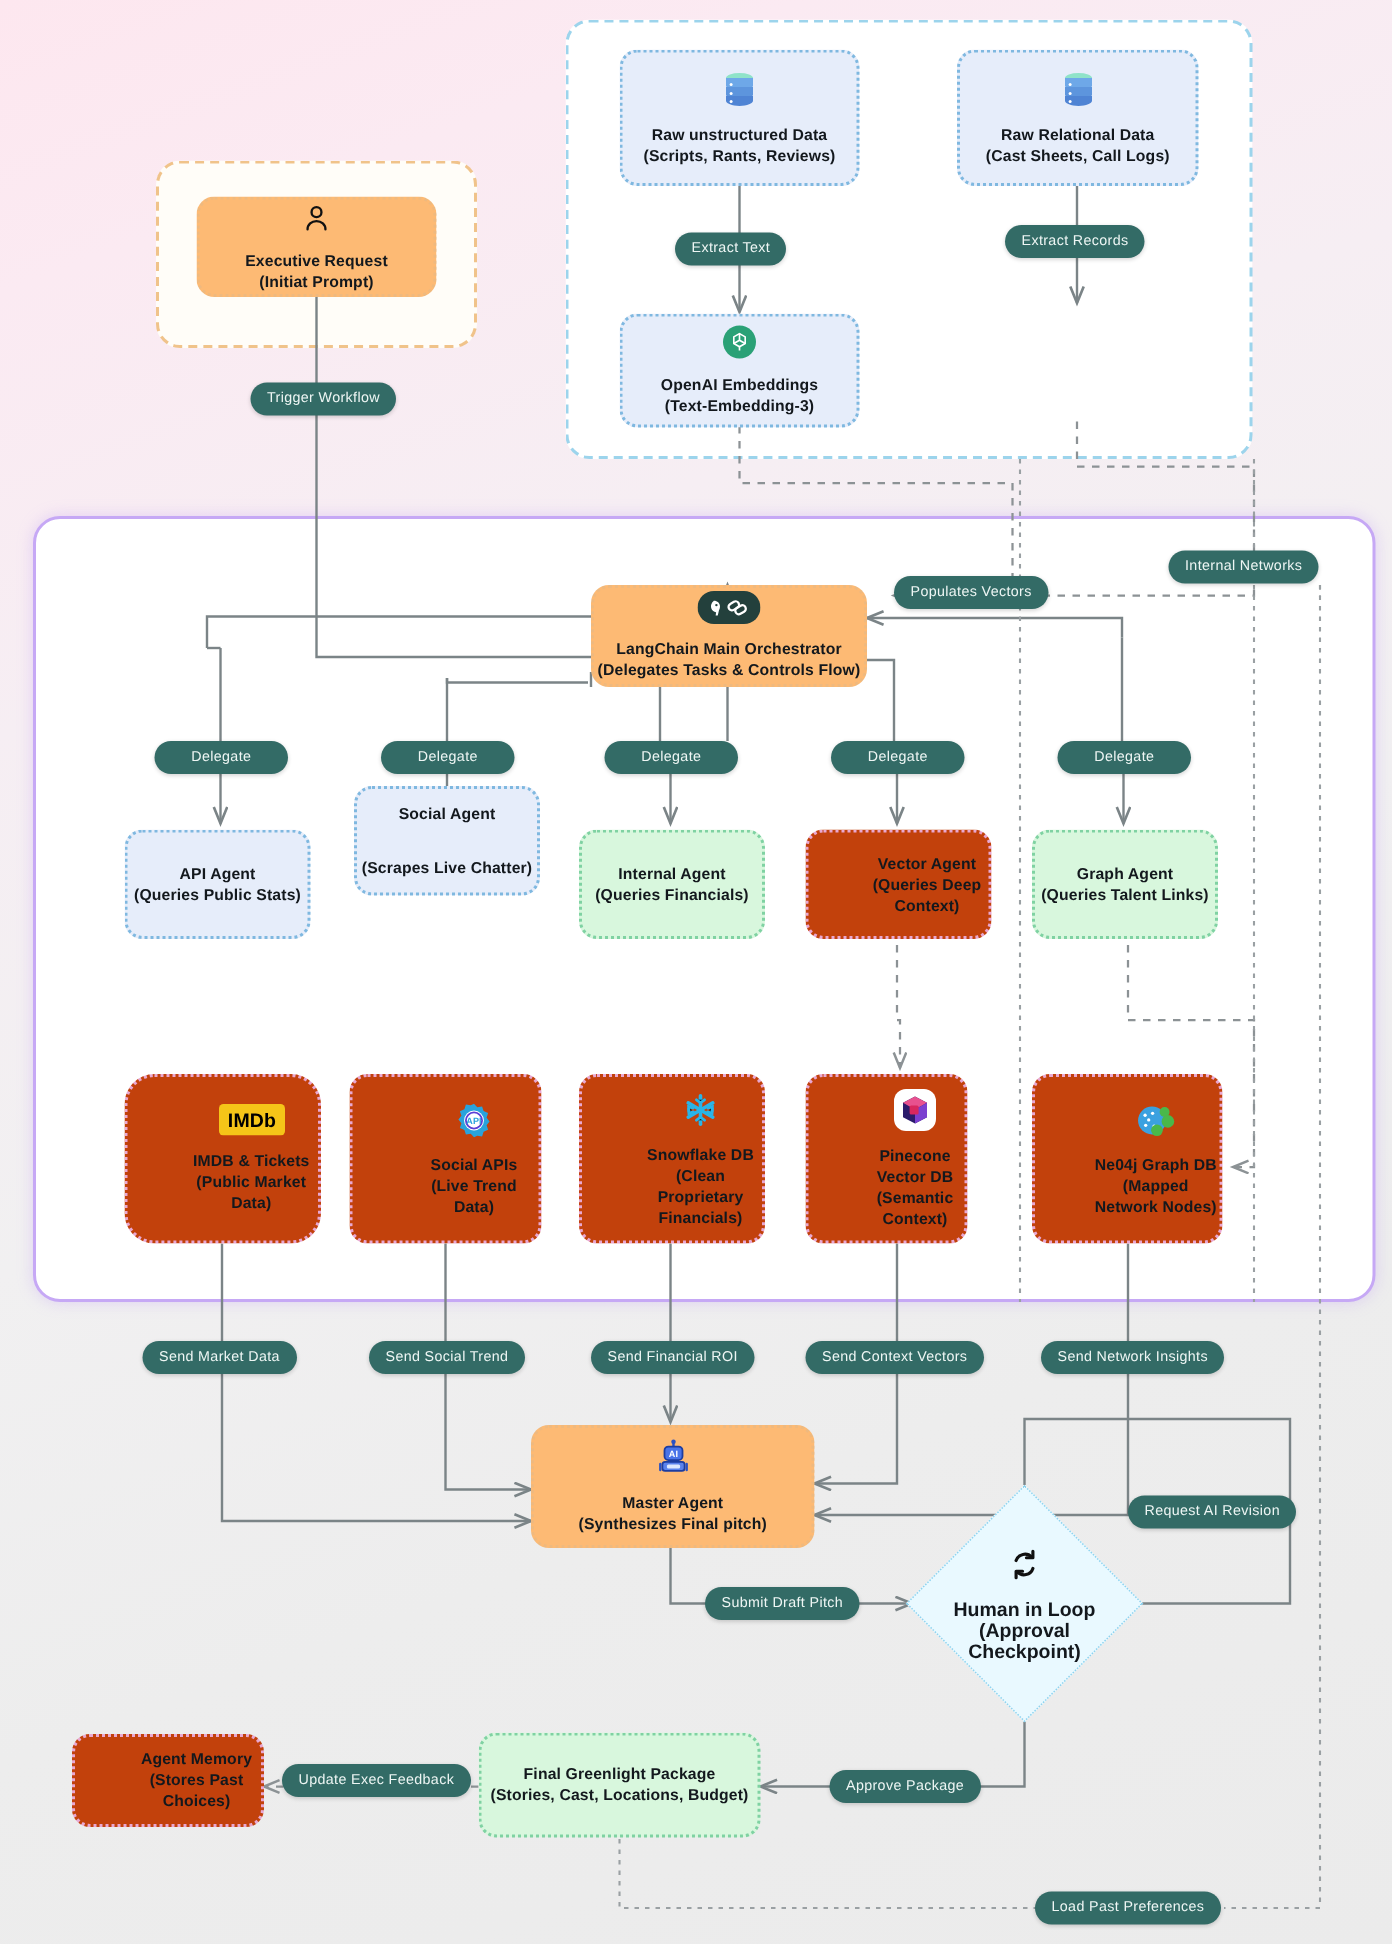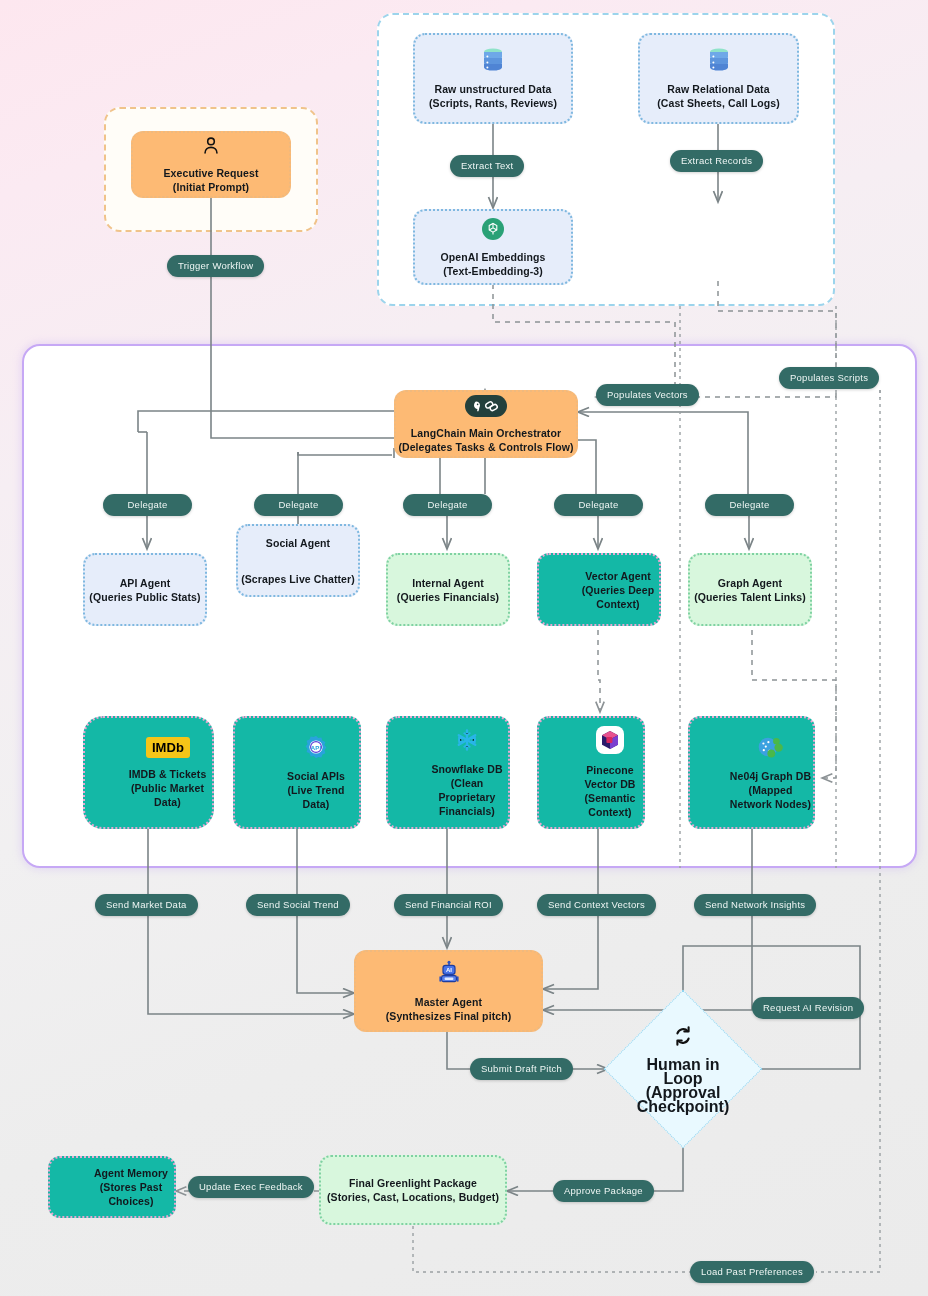--- a/index.html
+++ b/index.html
@@ -19,35 +19,35 @@
   
   .grp{position:absolute;box-sizing:border-box;z-index:1;}
   .grp-blue{border:2px dashed #9cd4ec;border-radius:16px;background:#ffffff;}
   .grp-cream{border:2px dashed #f0c38a;border-radius:16px;background:#fffdf8;}
   .grp-purple{border:2px solid #c6a8f5;border-radius:18px;background:#ffffff;
     box-shadow:0 0 10px rgba(186,150,245,.35);}
 
   
   .n-blue{background:#e6edfa;border:2px dotted #7fb8e0;border-radius:12px;}
   .n-green{background:#d8f7dd;border:2px dotted #7fd2a2;border-radius:12px;}
-  .n-pink{background:#14b8a6;border:2px dotted #e9a8d2;border-radius:12px;padding-left:38px;}
+  .n-pink{background:#c2410c;border:2px dotted #e9a8d2;border-radius:12px;padding-left:38px;}
   .n-cream{background:#fdba74;border:2px dotted #efb97e;border-radius:12px;}
   .n-cyan{background:#e9f9ff;border:2px dotted #8fd3ef;}
 
   
   .elabel{position:absolute;background:#336b66;color:#eef6f4;border-radius:11px;
     font-size:9.5px;font-weight:400;letter-spacing:.25px;height:22px;line-height:22px;
     padding:0 11px;white-space:nowrap;text-align:center;z-index:9;
     box-shadow:0 1px 3px rgba(0,0,0,.18);font-family:"Liberation Sans",sans-serif;}
 
   .diamond{position:absolute;z-index:6;}
   .diamond .dshape{position:absolute;inset:0;background:#e9f9ff;
     border:1.5px dotted #8fd3ef;transform:rotate(45deg);}
   .diamond .dtxt{position:absolute;inset:0;display:flex;flex-direction:column;
-    align-items:center;justify-content:center;text-align:center;font-size:16px;
+    align-items:center;justify-content:center;text-align:center;font-size:13px;
     font-weight:700;line-height:14px;color:#13181d;}
 
   svg.edges{position:absolute;left:0;top:0;width:928px;height:1296px;z-index:3;
     pointer-events:none;overflow:visible;}
   .solid{stroke:#7b8487;stroke-width:1.6;fill:none;}
   .dash{stroke:#8c9295;stroke-width:1.5;fill:none;stroke-dasharray:5 5;}
   .dashfine{stroke:#9aa0a3;stroke-width:1.4;fill:none;stroke-dasharray:3 4;}
 </style>
 </head>
 <body>
@@ -345,21 +345,21 @@
   <div class="node n-pink" style="left:48px;top:1156px;width:128px;height:62px;">
     <span class="t1">Agent Memory</span>
     <span class="t2">(Stores Past Choices)</span>
   </div>
 
   <div class="elabel" style="left:167px;top:255px;">Trigger Workflow</div>
   <div class="elabel" style="left:450px;top:155px;">Extract Text</div>
   <div class="elabel" style="left:670px;top:150px;">Extract Records</div>
 
   <div class="elabel" style="left:596px;top:384px;">Populates Vectors</div>
-  <div class="elabel" style="left:779px;top:367px;">Populates Scripts</div>
+  <div class="elabel" style="left:779px;top:367px;">Internal Networks</div>
 
   <div class="elabel" style="left:103px;top:494px;width:89px;padding:0;">Delegate</div>
   <div class="elabel" style="left:254px;top:494px;width:89px;padding:0;">Delegate</div>
   <div class="elabel" style="left:403px;top:494px;width:89px;padding:0;">Delegate</div>
   <div class="elabel" style="left:554px;top:494px;width:89px;padding:0;">Delegate</div>
   <div class="elabel" style="left:705px;top:494px;width:89px;padding:0;">Delegate</div>
 
   <div class="elabel" style="left:95px;top:894px;">Send Market Data</div>
   <div class="elabel" style="left:246px;top:894px;">Send Social Trend</div>
   <div class="elabel" style="left:394px;top:894px;">Send Financial ROI</div>

